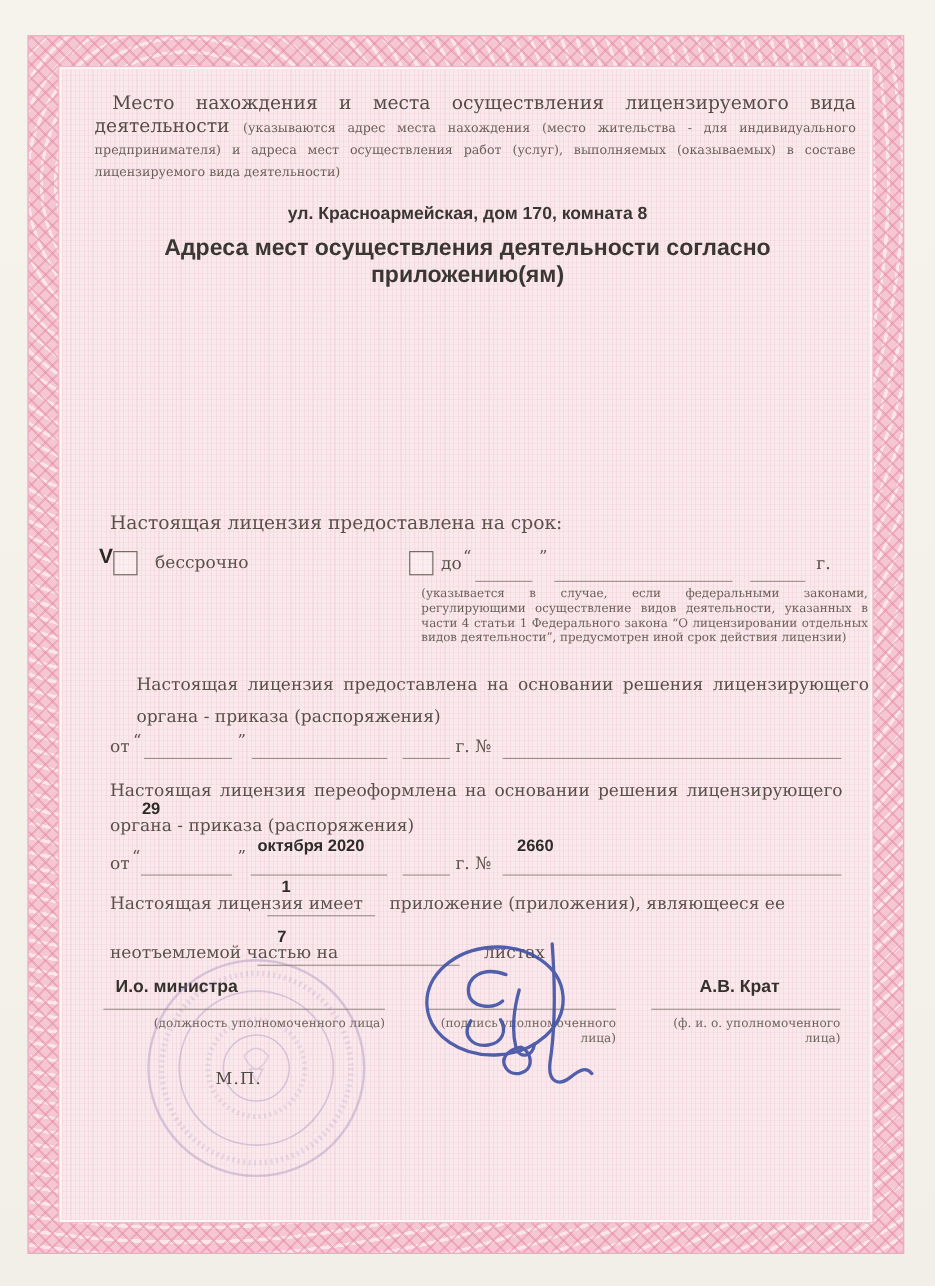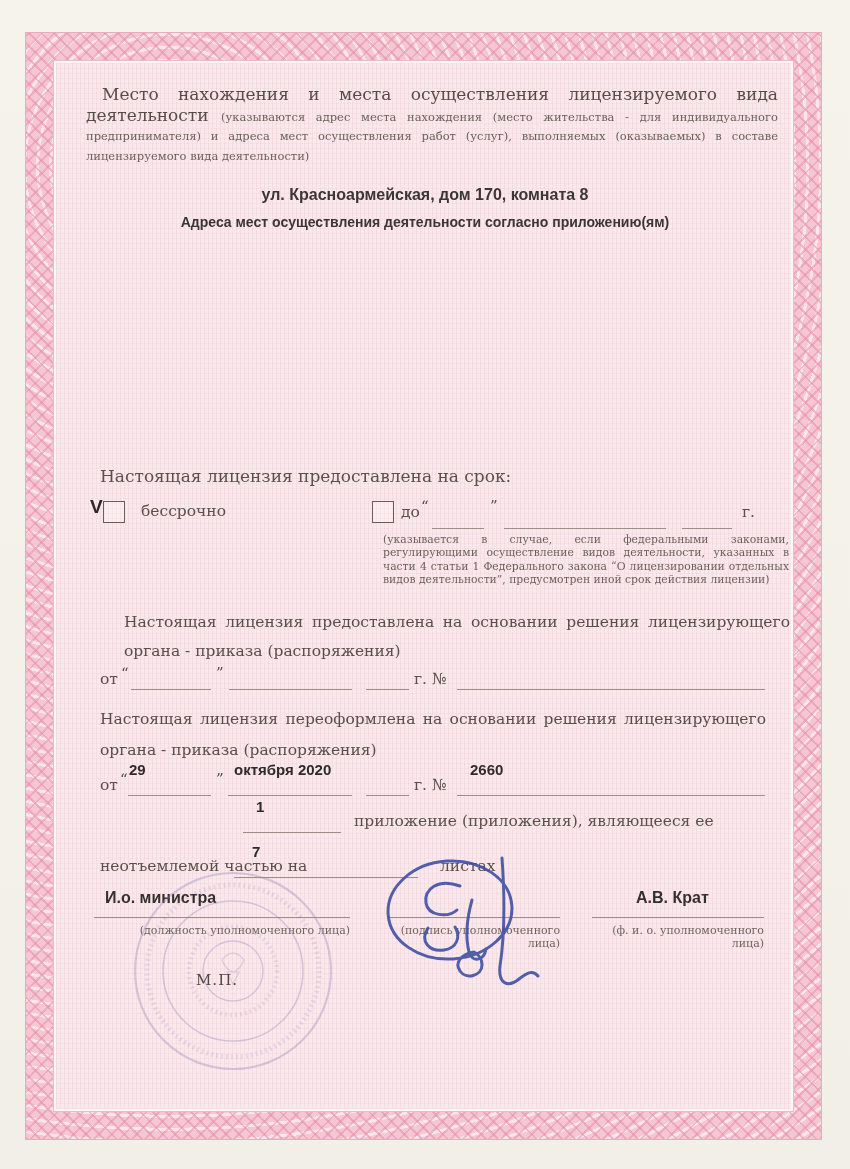--- a/index.html
+++ b/index.html
@@ -38,21 +38,21 @@
 <div id="doc">
   <div class="band">
     <div class="field"></div>
   </div>
 
   <p class="abs serif" style="left:86px;top:84px;width:692px;margin:0;text-align:justify;text-indent:16px;line-height:1.22;">
     <span class="lead">Место нахождения и места осуществления лицензируемого вида деятельности </span><span class="small-note">(указываются адрес места нахождения (место жительства - для индивидуального предпринимателя) и адреса мест осуществления работ (услуг), выполняемых (оказываемых) в составе лицензируемого вида деятельности)</span>
   </p>
 
   <div class="addr" style="top:186px;">ул. Красноармейская, дом 170, комната 8</div>
-  <div class="addr" style="top:214px;font-size:14px;">Адреса мест осуществления деятельности согласно приложению(ям)</div>
+  <div class="addr" style="top:214px;font-size:21px;">Адреса мест осуществления деятельности согласно приложению(ям)</div>
 
   <div class="abs serif" style="left:100px;top:466px;font-size:17px;">Настоящая лицензия предоставлена на срок:</div>
 
   <div class="abs" style="left:90px;top:496px;font-family:'Liberation Sans',sans-serif;font-weight:bold;font-size:19px;color:#2c2826;">V</div>
   <div class="chk" style="left:103px;top:501px;"></div>
   <div class="abs serif" style="left:141px;top:502px;font-size:15.5px;">бессрочно</div>
 
   <div class="chk" style="left:372px;top:501px;"></div>
   <div class="abs serif" style="left:401px;top:503px;font-size:15.5px;">до</div>
   <div class="qmark" style="left:421px;top:497px;">“</div>
@@ -70,30 +70,31 @@
   <div class="uline" style="left:131px;top:667px;width:80px;"></div>
   <div class="qmark" style="left:216px;top:664px;">”</div>
   <div class="uline" style="left:229px;top:667px;width:123px;"></div>
   <div class="uline" style="left:366px;top:667px;width:43px;"></div>
   <div class="abs serif" style="left:414px;top:670px;font-size:15.5px;">г. №</div>
   <div class="uline" style="left:457px;top:667px;width:308px;"></div>
 
   <div class="abs body-text serif" style="left:100px;top:704px;width:666px;line-height:2.0;">Настоящая лицензия переоформлена на основании решения лицензирующего органа - приказа (распоряжения)</div>
   <div class="abs serif" style="left:100px;top:776px;font-size:15.5px;">от</div>
   <div class="qmark" style="left:120px;top:770px;">“</div>
-  <div class="filled" style="left:129px;top:761px;">29</div>
+  <div class="filled" style="left:129px;top:727px;">29</div>
   <div class="uline" style="left:128px;top:773px;width:83px;"></div>
   <div class="qmark" style="left:216px;top:770px;">”</div>
   <div class="filled" style="left:234px;top:761px;">октября 2020</div>
   <div class="uline" style="left:228px;top:773px;width:124px;"></div>
   <div class="uline" style="left:366px;top:773px;width:43px;"></div>
   <div class="abs serif" style="left:414px;top:776px;font-size:15.5px;">г. №</div>
   <div class="filled" style="left:470px;top:761px;">2660</div>
   <div class="uline" style="left:457px;top:773px;width:308px;"></div>
 
+  <div class="abs serif" style="left:100px;top:812px;font-size:15.5px;">Настоящая лицензия имеет</div>
   <div class="filled" style="left:256px;top:798px;">1</div>
   <div class="uline" style="left:243px;top:810px;width:98px;"></div>
   <div class="abs serif" style="left:354px;top:812px;width:412px;font-size:15.5px;text-align:justify;">приложение (приложения), являющееся ее</div>
   <div class="abs serif" style="left:100px;top:857px;font-size:15.5px;">неотъемлемой частью на</div>
   <div class="filled" style="left:252px;top:843px;">7</div>
   <div class="uline" style="left:234px;top:855px;width:184px;"></div>
   <div class="abs serif" style="left:440px;top:857px;font-size:15.5px;">листах</div>
 
   <div class="abs sansb" style="left:105px;top:889px;font-size:16px;">И.о. министра</div>
   <div class="abs sansb" style="left:636px;top:889px;font-size:16px;">А.В. Крат</div>

